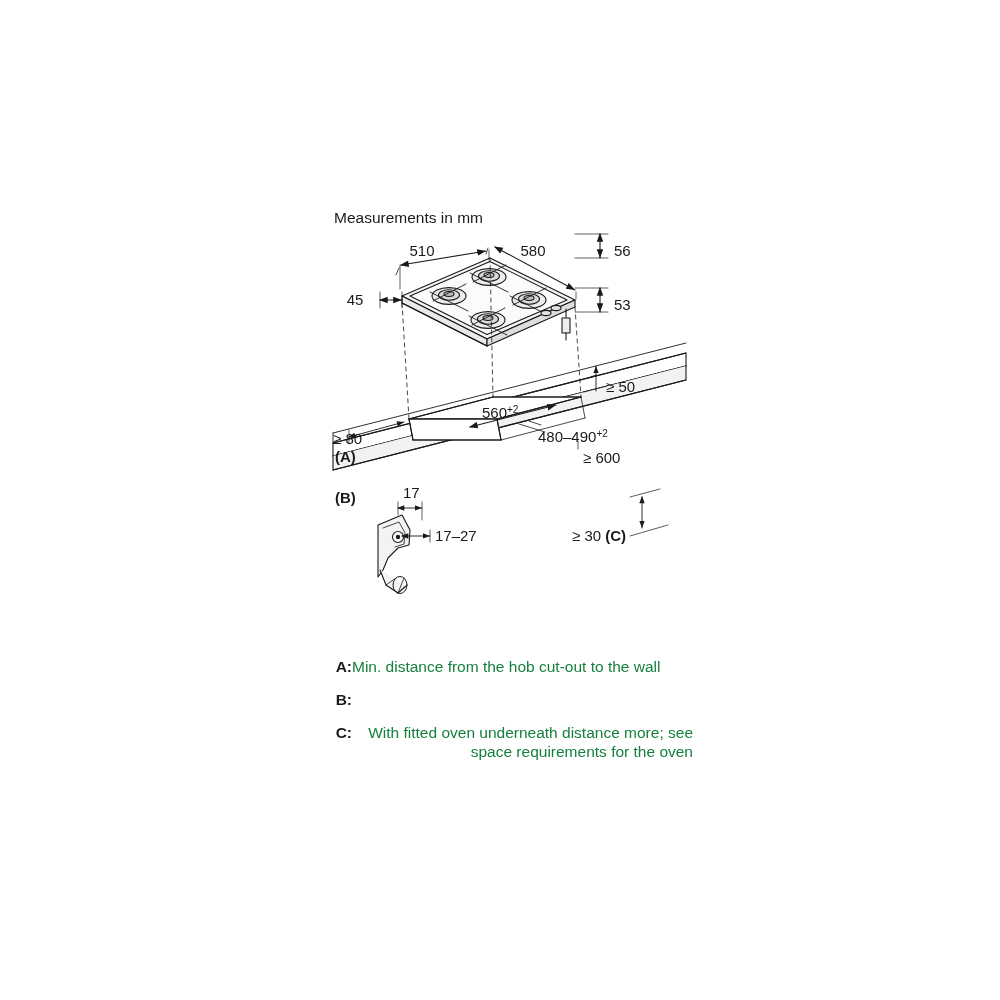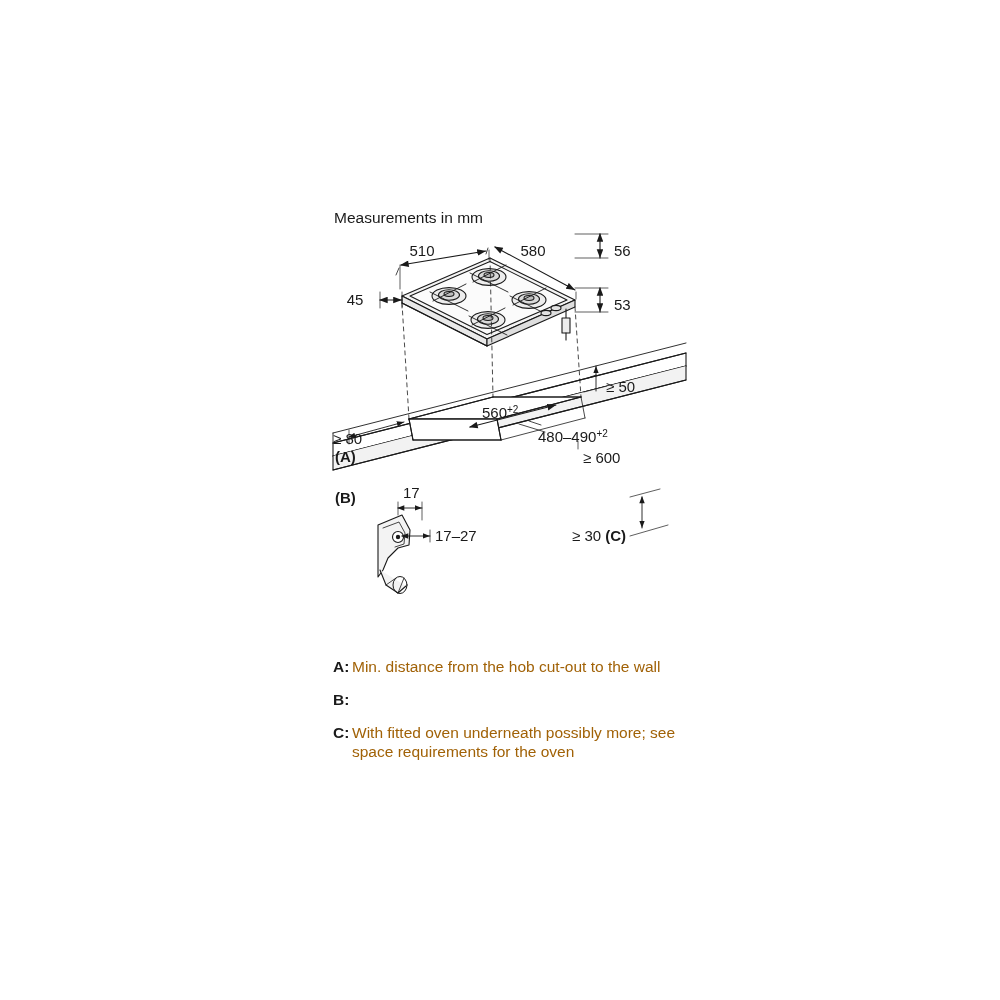--- a/index.html
+++ b/index.html
@@ -13,20 +13,21 @@
     font-family: "Liberation Sans", sans-serif;
     color: #1a1a1a;
     position: relative;
     overflow: hidden;
   }
   #diagram-root {
     position: absolute;
     left: 0; top: 0;
     width: 1000px;
     height: 1000px;
+    text-align: right;
   }
   svg#installation-diagram {
     display: block;
     width: 1000px;
     height: 1000px;
   }
   .dim-text {
     font-family: "Liberation Sans", sans-serif;
     font-size: 15px;
     fill: #1a1a1a;
@@ -52,21 +53,21 @@
     font-size: 15.5px;
     font-weight: bold;
     color: #1a1a1a;
     width: 19px;
     flex: 0 0 19px;
     line-height: 1.22;
   }
   .legend-body {
     font-family: "Liberation Sans", sans-serif;
     font-size: 15.5px;
-    color: #a16207;
+    color: #15803d;
     line-height: 1.22;
   }
   .hdr {
     position: absolute;
     left: 334px;
     top: 209px;
     font-family: "Liberation Sans", sans-serif;
     font-size: 15.5px;
     color: #1a1a1a;
   }
@@ -302,17 +303,17 @@
   <div class="legend">
     <div class="legend-row">
       <div class="legend-key">A:</div>
       <div class="legend-body">Min. distance from the hob cut-out to the wall</div>
     </div>
     <div class="legend-row">
       <div class="legend-key">B:</div>
     </div>
     <div class="legend-row">
       <div class="legend-key">C:</div>
-      <div class="legend-body">With fitted oven underneath possibly more; see space requirements for the oven</div>
+      <div class="legend-body">With fitted oven underneath distance more; see space requirements for the oven</div>
     </div>
   </div>
 
 </div>
 
 </body></html>

